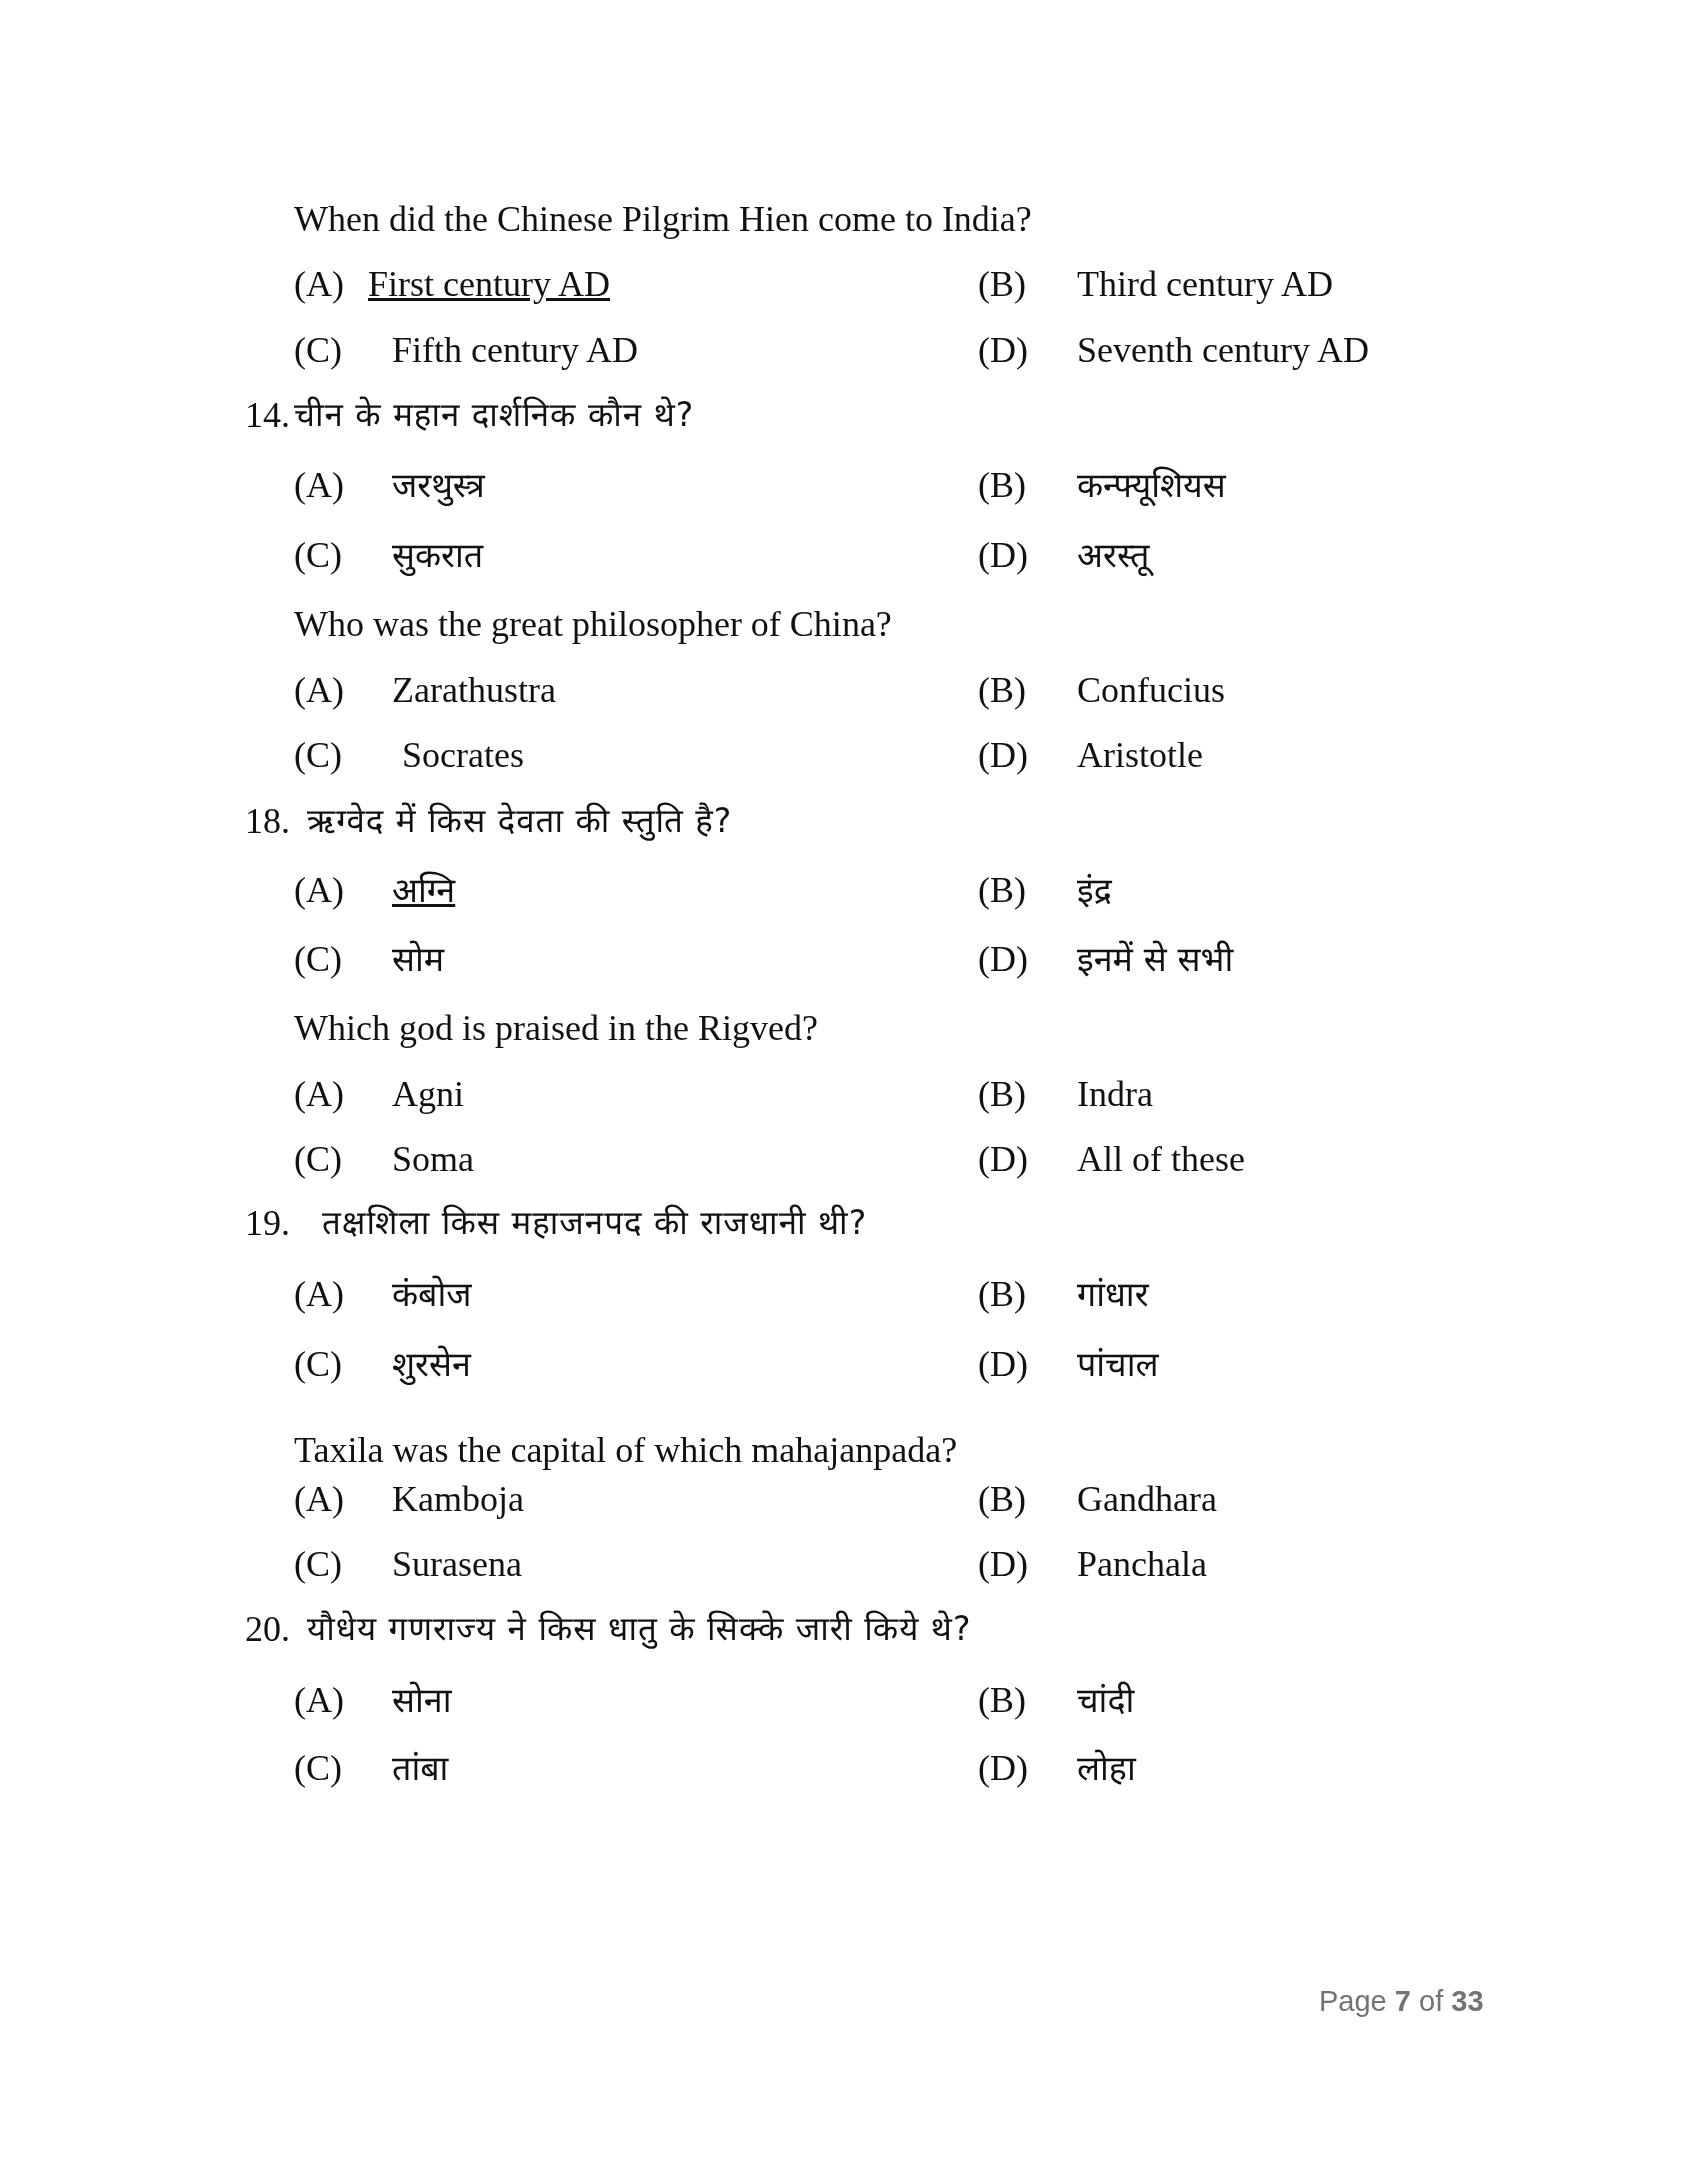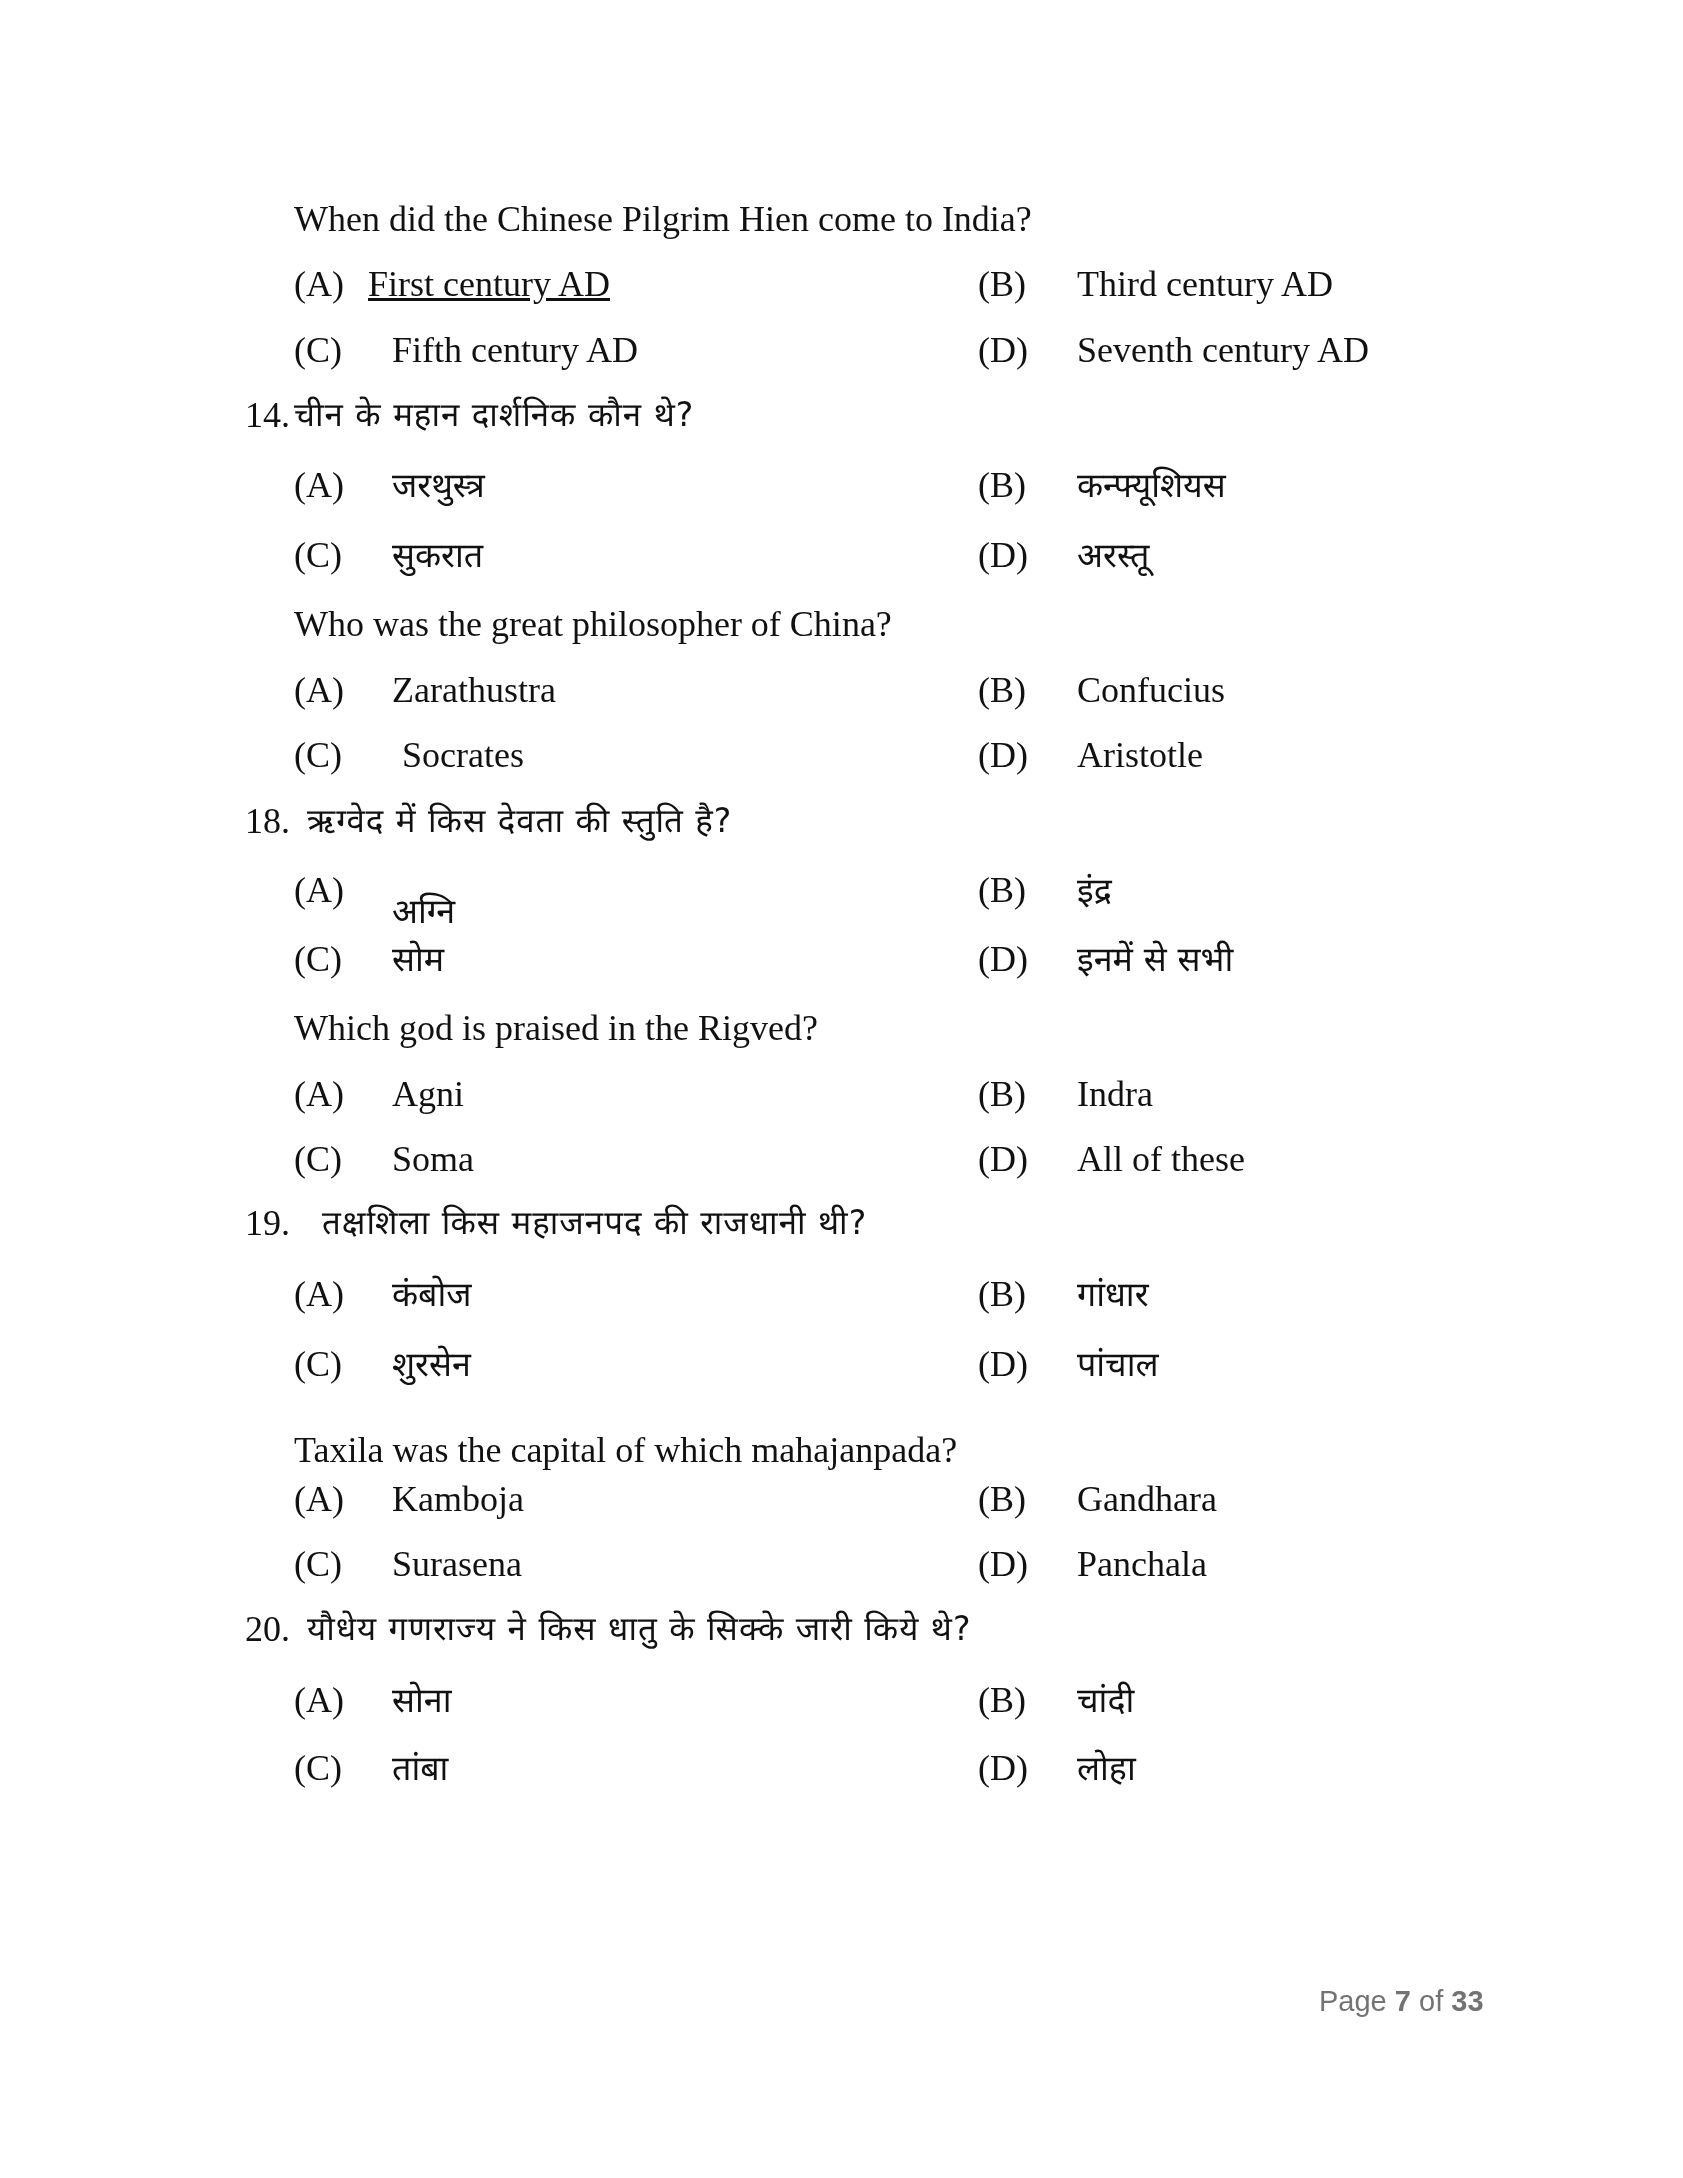--- a/index.html
+++ b/index.html
@@ -51,21 +51,21 @@
   <div class="line" style="left:294px; top:755px;">(C)</div>
   <div class="line" style="left:402px; top:755px;">Socrates</div>
   <div class="line" style="left:978px; top:755px;">(D)</div>
   <div class="line" style="left:1077px; top:755px;">Aristotle</div>
 </div>
 
 <div>
   <div class="line qnum" style="left:245px; top:821px;">18.</div>
   <div class="line qtext-hindi" style="left:307px; top:821px;">ऋग्वेद में किस देवता की स्तुति है?</div>
   <div class="line" style="left:294px; top:890px;">(A)</div>
-  <div class="line hindi" style="left:392px; top:911px;">अग्नि</div>
+  <div class="line hindi" style="left:392px; top:890px;text-decoration:underline;">अग्नि</div>
   <div class="line" style="left:978px; top:890px;">(B)</div>
   <div class="line hindi" style="left:1077px; top:890px;">इंद्र</div>
   <div class="line" style="left:294px; top:959px;">(C)</div>
   <div class="line hindi" style="left:392px; top:959px;">सोम</div>
   <div class="line" style="left:978px; top:959px;">(D)</div>
   <div class="line hindi" style="left:1077px; top:959px;">इनमें से सभी</div>
 </div>
 
 <div>
   <div class="line" style="left:294px; top:1028px;">Which god is praised in the Rigved?</div>

